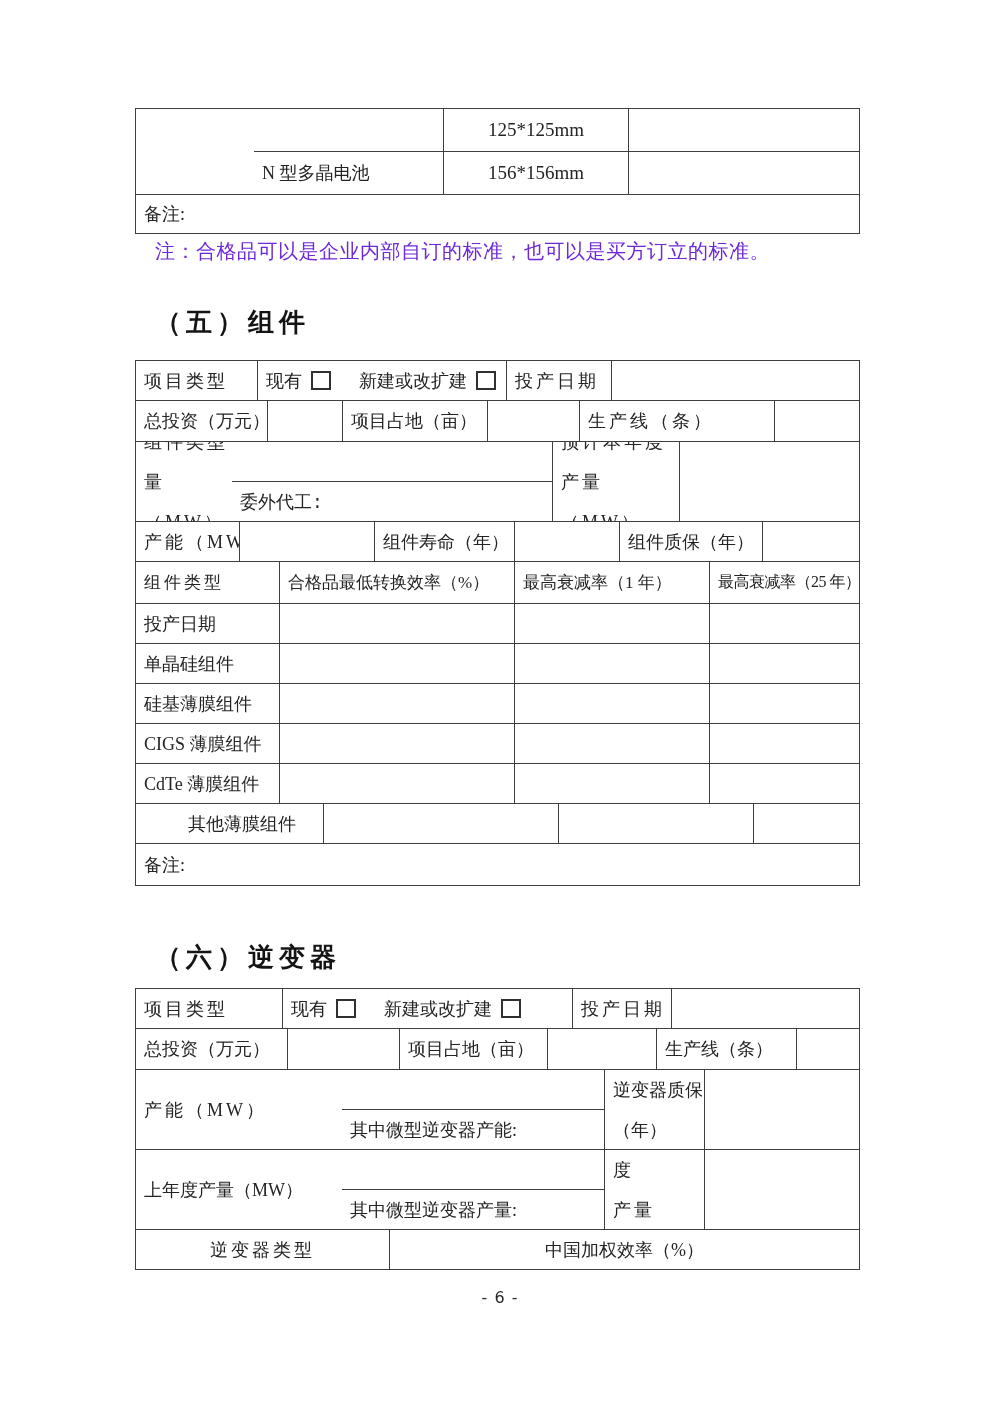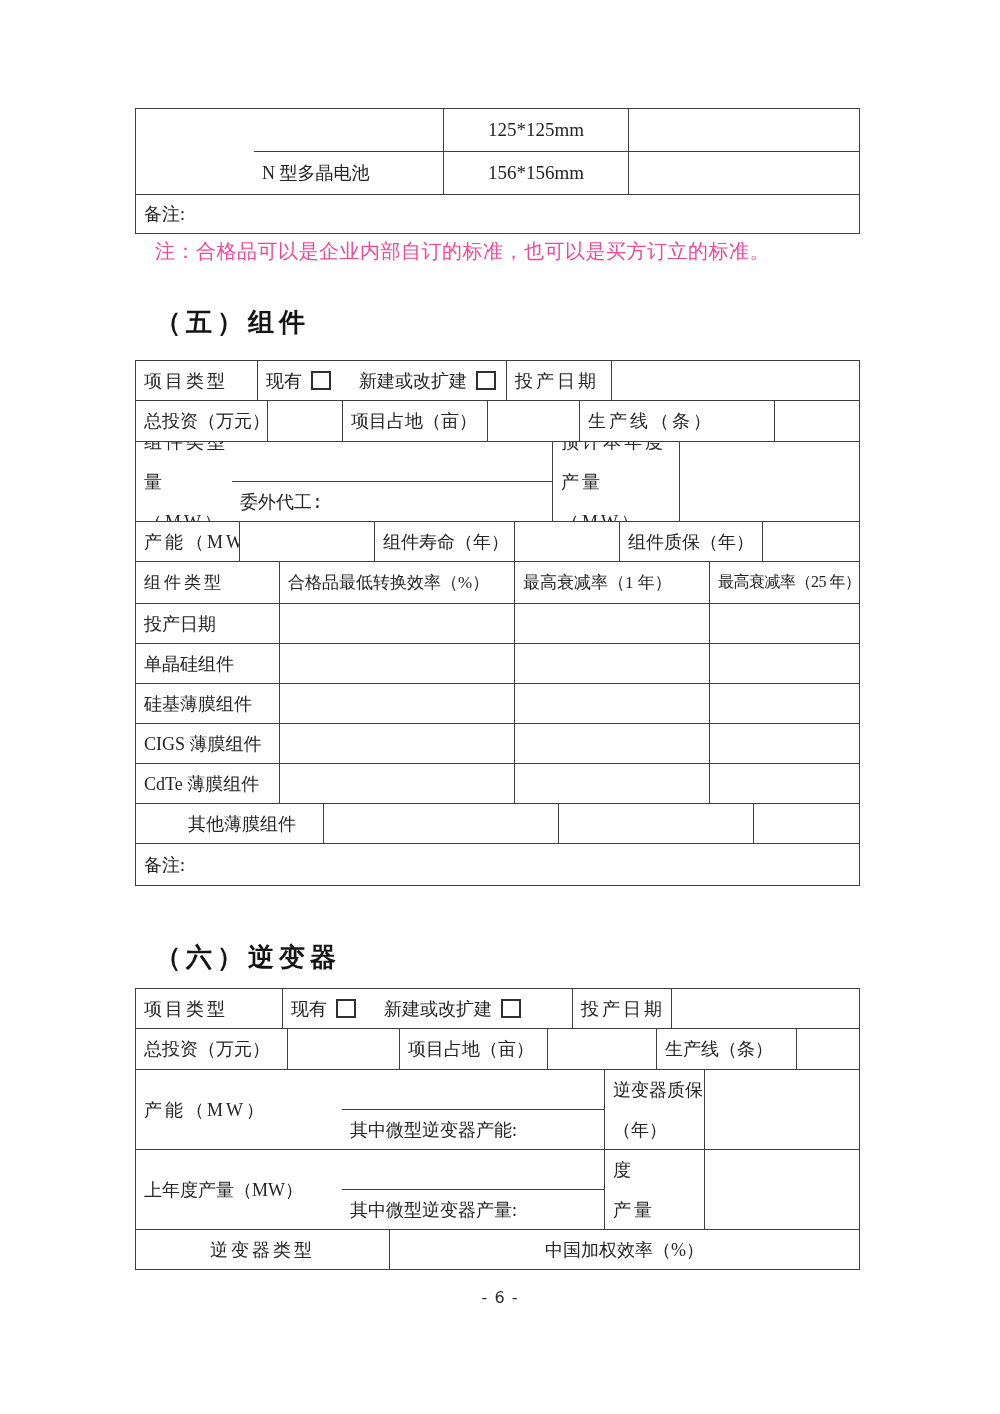--- a/index.html
+++ b/index.html
@@ -17,21 +17,21 @@
   .subrow{display:flex;box-sizing:border-box;}
   .subrow.bb{border-bottom:1px solid #3e3e3e;}
   .pre{white-space:pre-line;line-height:40px;}
   .spread{letter-spacing:3px;}
   .thead .cell{font-size:17px;}
   .thead .cell.tight{font-size:16px;letter-spacing:-0.5px;}
   .serifnum{font-size:19px;}
   .cbx{display:inline-block;width:16px;height:15px;border:2px solid #303030;margin-left:9px;flex:none;background:#fff;}
   .gap{display:inline-block;width:28px;flex:none;}
   .heading{position:absolute;left:155px;font-size:26px;font-weight:bold;letter-spacing:5px;color:#141414;}
-  .note{position:absolute;left:155px;font-size:20px;letter-spacing:0.5px;color:#ec4899;}
+  .note{position:absolute;left:155px;font-size:20px;letter-spacing:0.5px;color:#6d28d9;}
   .footer{position:absolute;top:1288px;left:0;width:100%;text-align:center;font-size:16px;
           font-family:"DejaVu Sans","Liberation Sans",sans-serif;letter-spacing:1px;color:#2a2a2a;}
 </style>
 </head>
 <body>
 
 <div class="page">
 
   <div class="tbl" style="top:108px;">
     <div class="trow bb" style="height:86px;">

